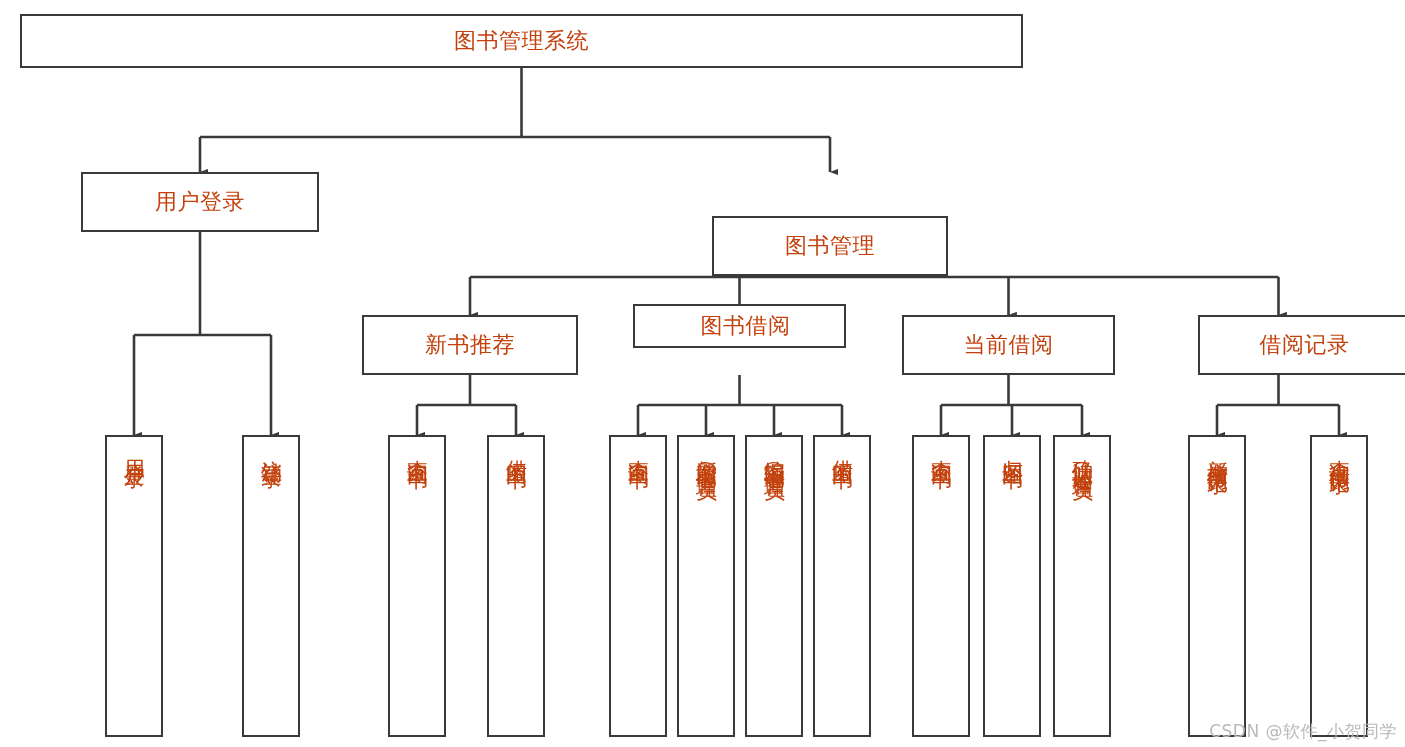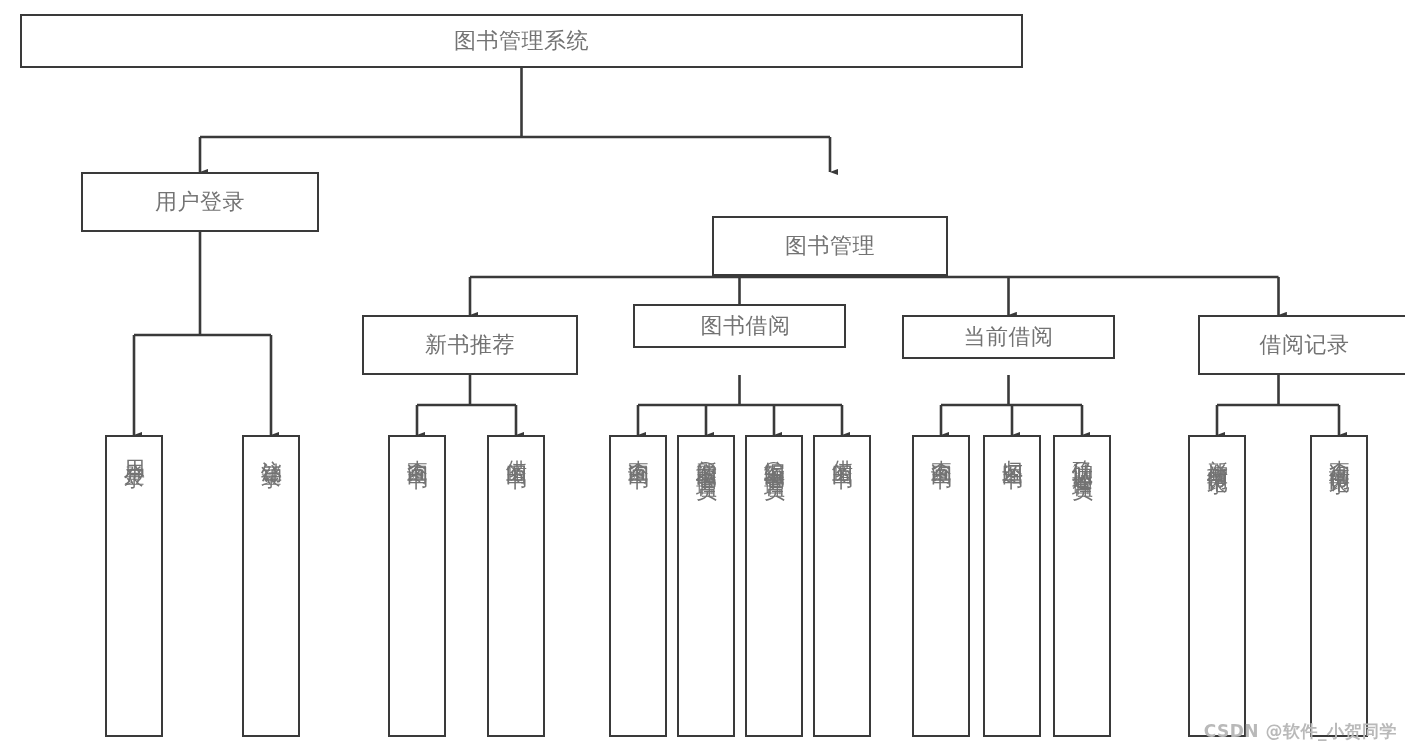--- a/index.html
+++ b/index.html
@@ -31,21 +31,21 @@
     position: absolute;
     box-sizing: border-box;
     background: #ffffff;
     border: 2.5px solid #3a3a3a;
     display: flex;
     align-items: center;
     justify-content: center;
     overflow: hidden;
   }
   .node-label {
-    color: #737373;
+    color: #c2410c;
     text-align: center;
     line-height: 1.18;
     white-space: nowrap;
   }
   
   .node.horiz .node-label {
     font-size: 22px;
     letter-spacing: 0.5px;
   }
   
@@ -65,21 +65,20 @@
   #watermark {
     position: absolute;
     right: 8px;
     bottom: 4px;
     font-size: 17px;
     color: #b9b9b9;
     letter-spacing: 0.5px;
     font-family: "DejaVu Sans", "Liberation Sans", sans-serif;
     pointer-events: none;
     white-space: nowrap;
-    font-weight: bold;
   }
 </style>
 </head>
 <body>
 
 <div id="diagram-root">
 
   <svg id="edge-layer" viewBox="0 0 1405 747" xmlns="http://www.w3.org/2000/svg">
     <defs>
       <marker id="arrowhead" markerWidth="8" markerHeight="9" refX="3.2" refY="8.4" orient="auto-start-reverse" markerUnits="userSpaceOnUse">
@@ -132,21 +131,21 @@
       </div>
       <div class="node horiz" id="node-l1_book_manage" style="left: 712px; top: 172px; width: 236px; height: 60px; margin-top: 44px;">
         <span class="node-label">图书管理</span>
       </div>
       <div class="node horiz" id="node-l2_new_book_rec" style="left: 362px; top: 315px; width: 216px; height: 60px;">
         <span class="node-label">新书推荐</span>
       </div>
       <div class="node horiz" id="node-l2_book_borrow" style="left: 633px; top: 304px; width: 213px; height: 44px; padding-left: 12px;">
         <span class="node-label">图书借阅</span>
       </div>
-      <div class="node horiz" id="node-l2_current_borrow" style="left: 902px; top: 315px; width: 213px; height: 44px;">
+      <div class="node horiz" id="node-l2_current_borrow" style="left: 902px; top: 315px; width: 213px; height: 60px;">
         <span class="node-label">当前借阅</span>
       </div>
       <div class="node horiz" id="node-l2_borrow_record" style="left: 1172px; top: 315px; width: 213px; height: 60px; margin-left: 26px;">
         <span class="node-label">借阅记录</span>
       </div>
       <div class="node vert" id="node-leaf_user_login" style="left: 105px; top: 435px; width: 58px; height: 302px;">
         <span class="node-label">用户登录</span>
       </div>
       <div class="node vert" id="node-leaf_user_logout" style="left: 242px; top: 435px; width: 58px; height: 302px;">
         <span class="node-label">注销登录</span>

